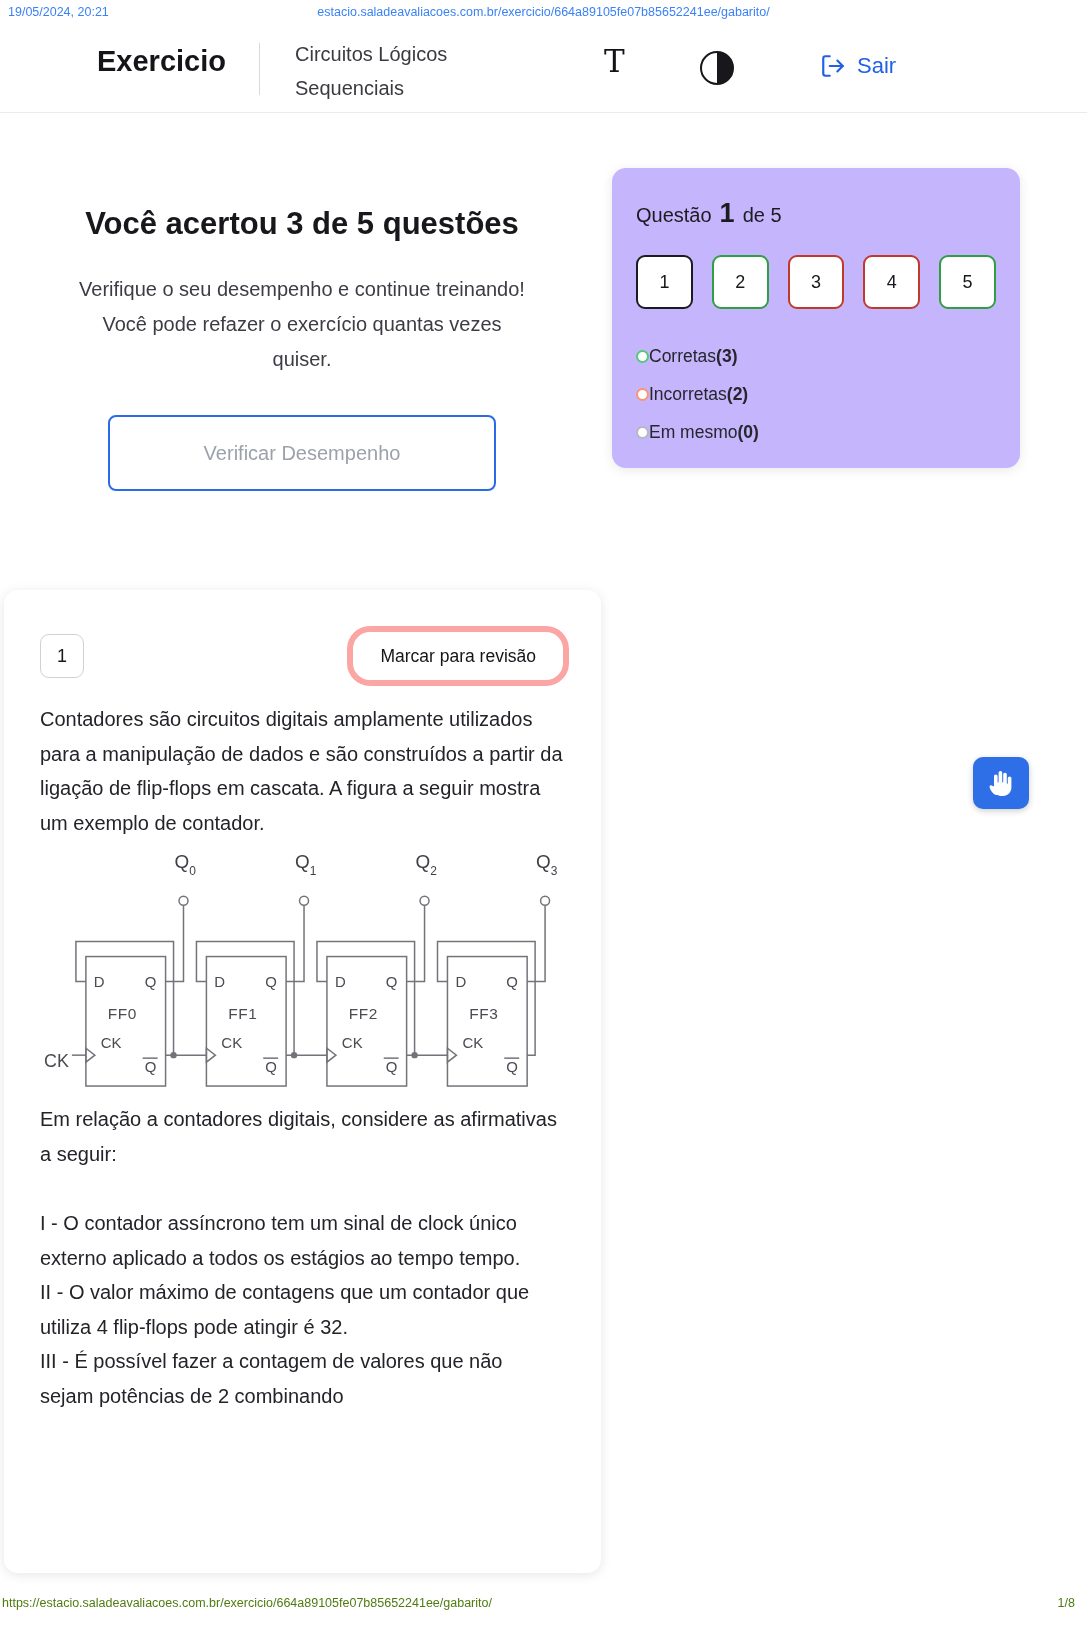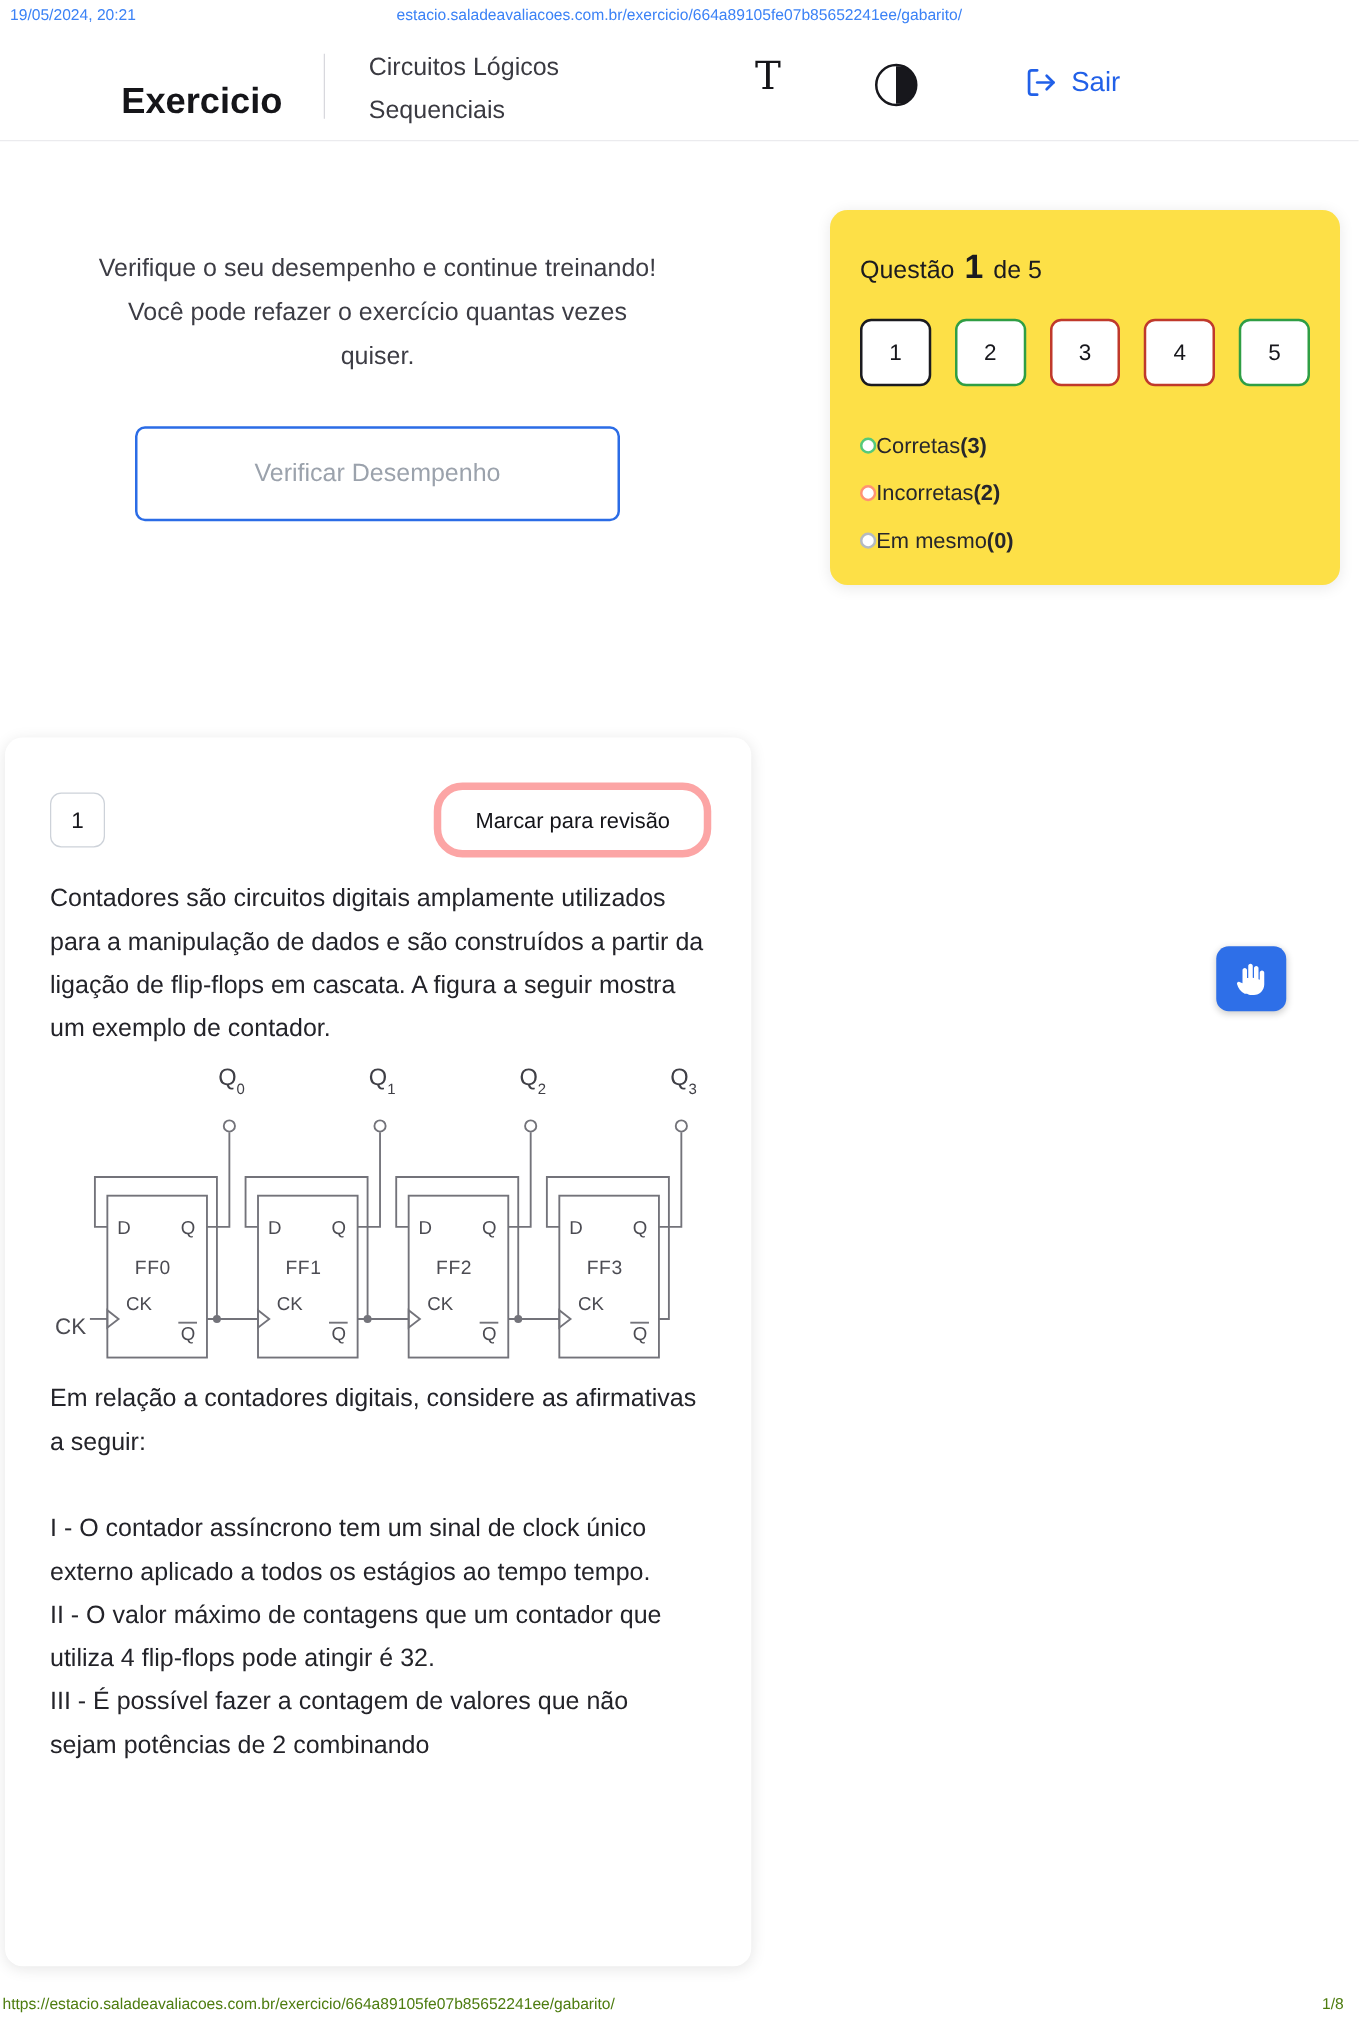--- a/index.html
+++ b/index.html
@@ -13,38 +13,38 @@
   
   .print-header { position:absolute; top:5px; left:0; right:0; height:18px; font-size:12.5px; color:#3b82f6; }
   .ph-date { position:absolute; left:8px; top:0; }
   .ph-url  { position:absolute; left:0; right:0; text-align:center; }
   .print-footer { position:absolute; top:1596px; left:0; right:0; height:18px; font-size:12.5px; color:#4d7c0f; }
   .pf-url { position:absolute; left:2px; top:0; }
   .pf-page { position:absolute; right:12px; top:0; }
 
   
   .appbar { position:absolute; left:0; top:27px; width:1087px; height:86px; background:#fff; border-bottom:1px solid #ebebee; }
-  .brand { position:absolute; left:97px; top:38px; font-size:29px; font-weight:700; color:#151519; }
+  .brand { position:absolute; left:97px; top:18px; font-size:29px; font-weight:700; color:#151519; }
   .vdiv { position:absolute; left:259px; top:16px; width:1px; height:52px; background:#d8d8dd; }
   .course { position:absolute; left:295px; top:10px; width:200px; font-size:20px; line-height:34px; color:#3a3a41; }
   .ticon { position:absolute; left:604px; top:16px; background:none; border:none; font-family:"DejaVu Serif", serif; font-size:31px; color:#141418; }
   .contrast { position:absolute; left:700px; top:24px; width:34px; height:34px; border-radius:50%;
     border:2.5px solid #17171c; background:linear-gradient(90deg,#fff 50%,#17171c 50%); }
   .sair { position:absolute; left:820px; top:26px; display:flex; align-items:center; gap:11px;
     background:none; border:none; color:#2160e8; font-size:22px;text-align:center; }
 
   
   .result { position:absolute; left:0; top:168px; width:604px; }
   .result h1 { margin-top:38px; text-align:center; font-size:31px; font-weight:700; color:#17171c; }
   .result p { margin:30px auto 0; width:446px; text-align:center; font-size:20px; line-height:35px; color:#3c3c44; }
   .cta { display:block; margin:38px auto 0; width:388px; height:76px; background:#fff;
     border:2px solid #2b6ce6; border-radius:8px; font-size:20px; font-weight:500; color:#9ba2ac; }
 
   
-  .navcard { position:absolute; left:664px; top:168px; width:408px; height:300px; background:#fde047;
+  .navcard { position:absolute; left:612px; top:168px; width:408px; height:300px; background:#c4b5fd;
     border-radius:14px; box-shadow:0 2px 12px rgba(0,0,0,.09); padding:30px 24px 0; }
   .nav-title { display:flex; align-items:baseline; gap:8px; font-size:20px; color:#1b1b20; }
   .nav-title strong { font-size:27px; font-weight:700; }
   .qboxes { display:flex; gap:19px; margin-top:26px; }
   .qboxes button { width:57px; height:54px; border-radius:9px; background:#fff; border:2px solid #9a9aa0;
     font-size:18px; color:#17171c; display:flex; align-items:center; justify-content:center; }
   .qboxes .current   { border:2.5px solid #1b1b20; }
   .qboxes .correct   { border-color:#2f9e44; }
   .qboxes .incorrect { border-color:#c0392b; }
   .legend { margin-top:28px; }
@@ -102,20 +102,21 @@
     <svg width="26" height="26" viewBox="0 0 24 24" fill="none" stroke="#2160e8" stroke-width="2" stroke-linecap="round" stroke-linejoin="round">
       <path d="M9 21H5a2 2 0 0 1-2-2V5a2 2 0 0 1 2-2h4"></path>
       <polyline points="16 17 21 12 16 7"></polyline>
       <line x1="21" y1="12" x2="9" y2="12"></line>
     </svg>
     <span>Sair</span>
   </button>
 </header>
 
 <section class="result">
+  <h1>Você acertou 3 de 5 questões</h1>
   <p>Verifique o seu desempenho e continue treinando! Você pode refazer o exercício quantas vezes quiser.</p>
   <button class="cta">Verificar Desempenho</button>
 </section>
 
 <aside class="navcard">
   <div class="nav-title">
     <span>Questão</span>
     <strong>1</strong>
     <span>de 5</span>
   </div>

